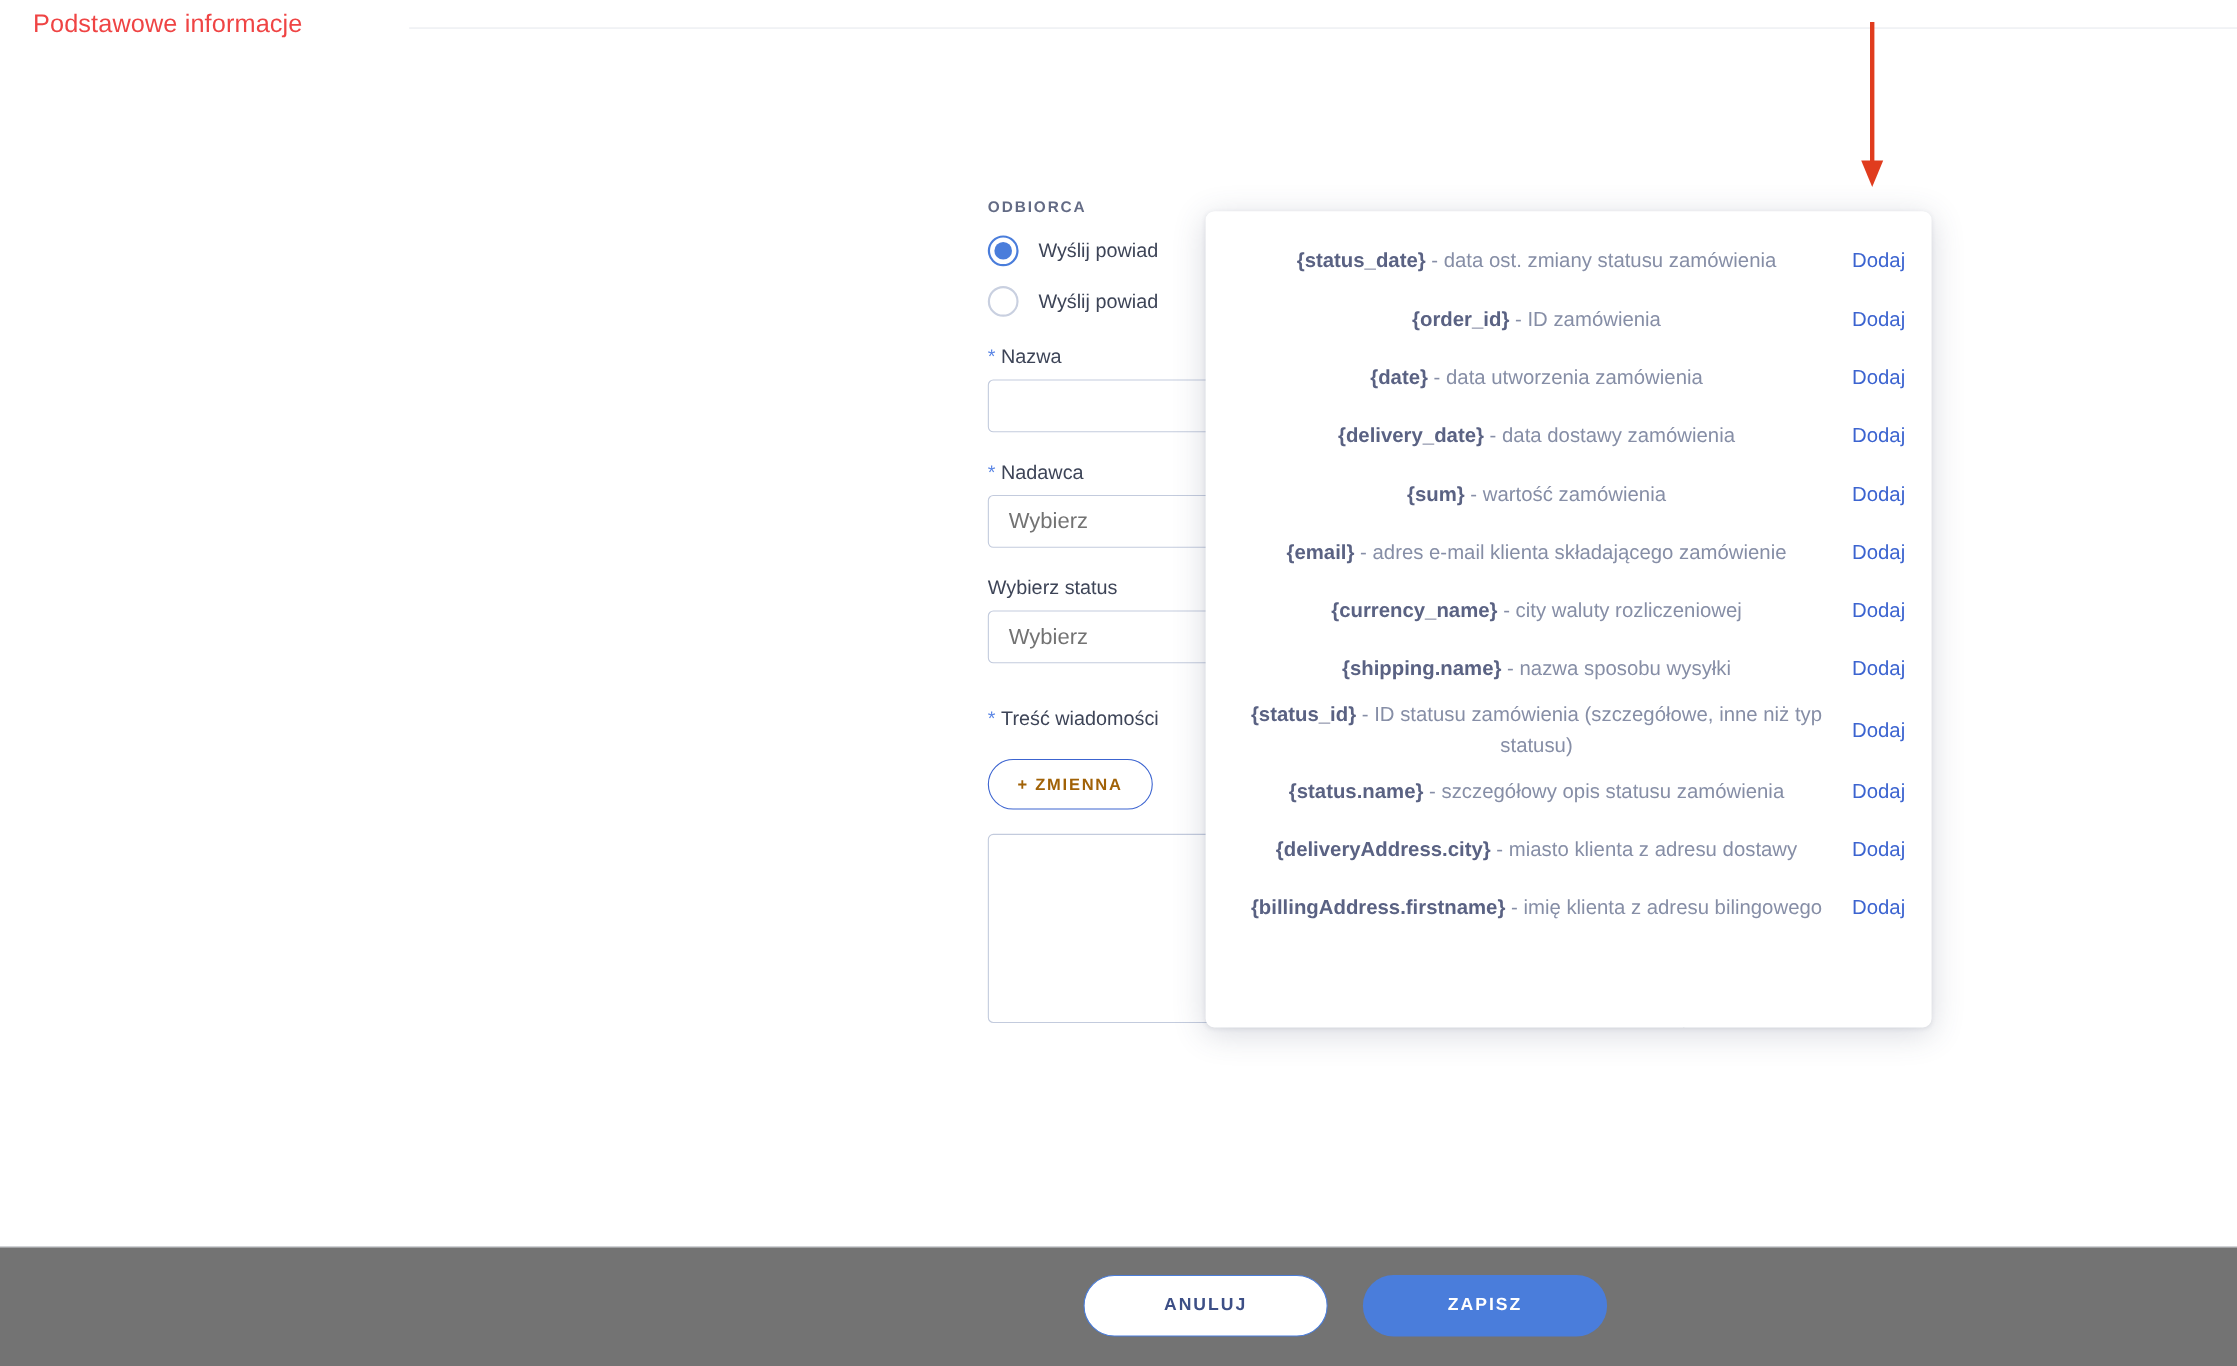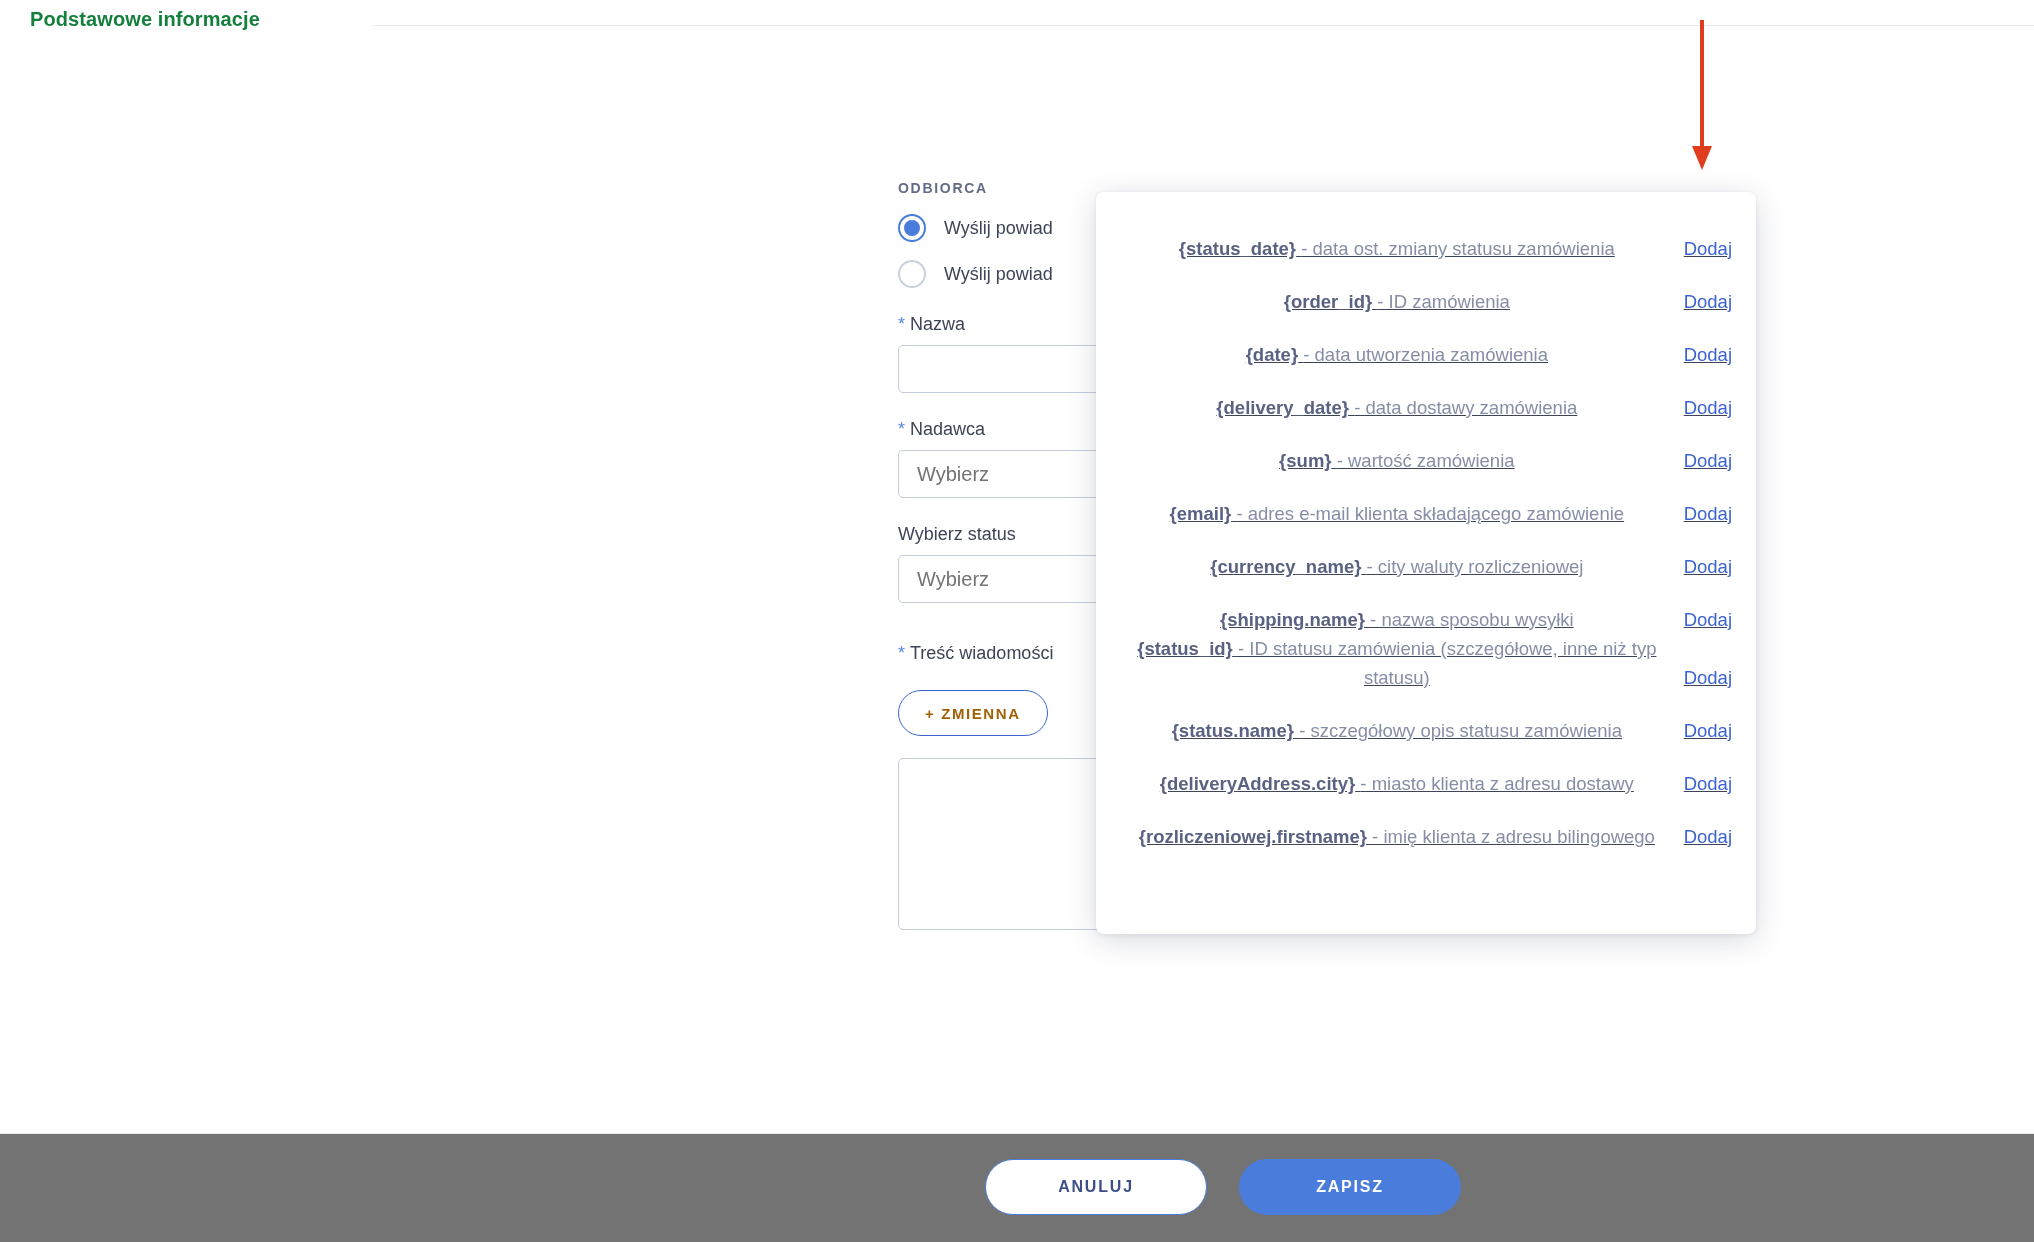--- a/index.html
+++ b/index.html
@@ -22,24 +22,24 @@
   .page-header {
     position: absolute;
     left: 0; top: 0;
     width: 2034px;
     height: 52px;
   }
   .page-title {
     position: absolute;
     left: 30px;
     top: 8px;
-    font-size: 20px;
-    font-weight: 700;
+    font-size: 23px;
+    font-weight: 400;
     letter-spacing: .1px;
-    color: #15803d;
+    color: #ef4444;
     white-space: nowrap;
   }
   .header-rule {
     position: absolute;
     left: 372px;
     right: 0;
     top: 25px;
     height: 1px;
     background: #e7e9ee;
   }
@@ -214,24 +214,23 @@
     height: 742px;
     background: #ffffff;
     border-radius: 8px;
     box-shadow: 0 6px 30px rgba(60,70,100,.20), 0 1px 4px rgba(60,70,100,.10);
     box-sizing: border-box;
     padding: 18px 0 18px 0;
     overflow: hidden;
   }
   .var-row {
     display: flex;
-    align-items: flex-end;
+    align-items: center;
     padding: 0 24px 0 24px;
     min-height: 53px;
-    text-decoration: underline;
   }
   .var-text {
     flex: 1 1 auto;
     font-size: 18.5px;
     line-height: 29px;
     color: #868ea6;
     text-align: center;
     padding-right: 10px;
   }
   .var-name {
@@ -433,21 +432,21 @@
     <div class="var-text"><span class="var-name">{status.name}</span> <span class="var-dash">- szczegółowy opis statusu zamówienia</span></div>
     <div class="add-link">Dodaj</div>
   </div>
 
   <div class="var-row">
     <div class="var-text"><span class="var-name">{deliveryAddress.city}</span> <span class="var-dash">- miasto klienta z adresu dostawy</span></div>
     <div class="add-link">Dodaj</div>
   </div>
 
   <div class="var-row">
-    <div class="var-text"><span class="var-name">{rozliczeniowej.firstname}</span> <span class="var-dash">- imię klienta z adresu bilingowego</span></div>
+    <div class="var-text"><span class="var-name">{billingAddress.firstname}</span> <span class="var-dash">- imię klienta z adresu bilingowego</span></div>
     <div class="add-link">Dodaj</div>
   </div>
 
 </div>
 
 <div class="arrow">
   <div class="shaft"></div>
   <div class="head"></div>
 </div>
 

